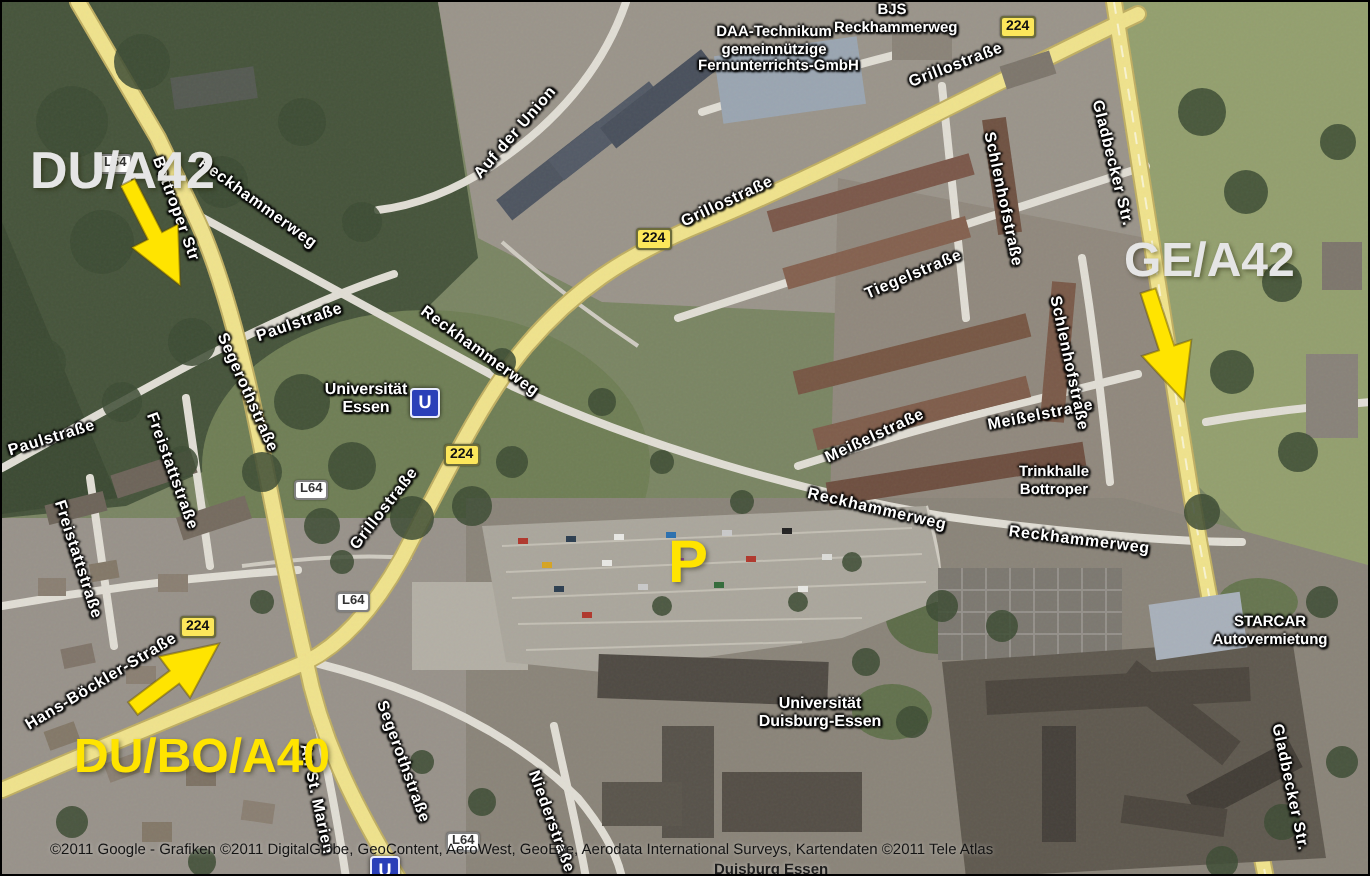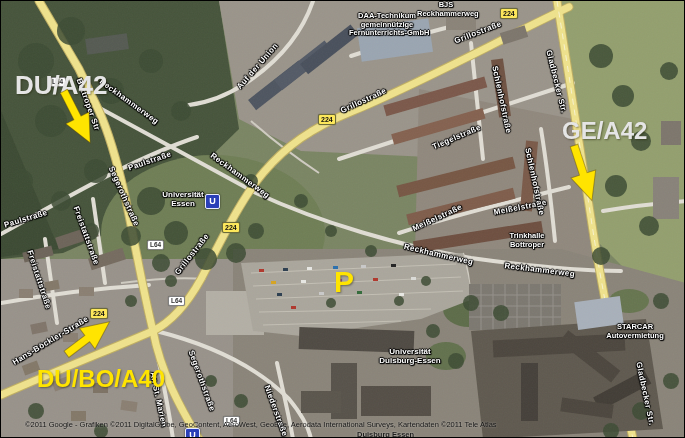--- a/index.html
+++ b/index.html
@@ -291,21 +291,21 @@
   </div>
   <div class="poi small" style="left:348px;top:11px;width:76px">
     <span>DAA-Technikum</span>
     <span>gemeinnützige</span>
     <span>Fernunterrichts-GmbH</span>
   </div>
   <div class="poi small" style="left:416px;top:0px;width:58px">
     <span>BJS</span>
     <span>Reckhammerweg</span>
   </div>
-  <div class="poi small" style="left:596px;top:322px;width:76px">
+  <div class="poi small" style="left:596px;top:306px;width:76px">
     <span>STARCAR</span>
     <span>Autovermietung</span>
   </div>
   <div class="poi small" style="left:498px;top:231px;width:56px">
     <span>Trinkhalle</span>
     <span>Bottroper</span>
   </div>
   <div class="poi-dark" style="left:356px;top:429px">Duisburg Essen</div>
 
   <div class="anno big" style="left: 14px; top: 69px; color: #e5e5e5; text-align: right;">DU/A42</div>

